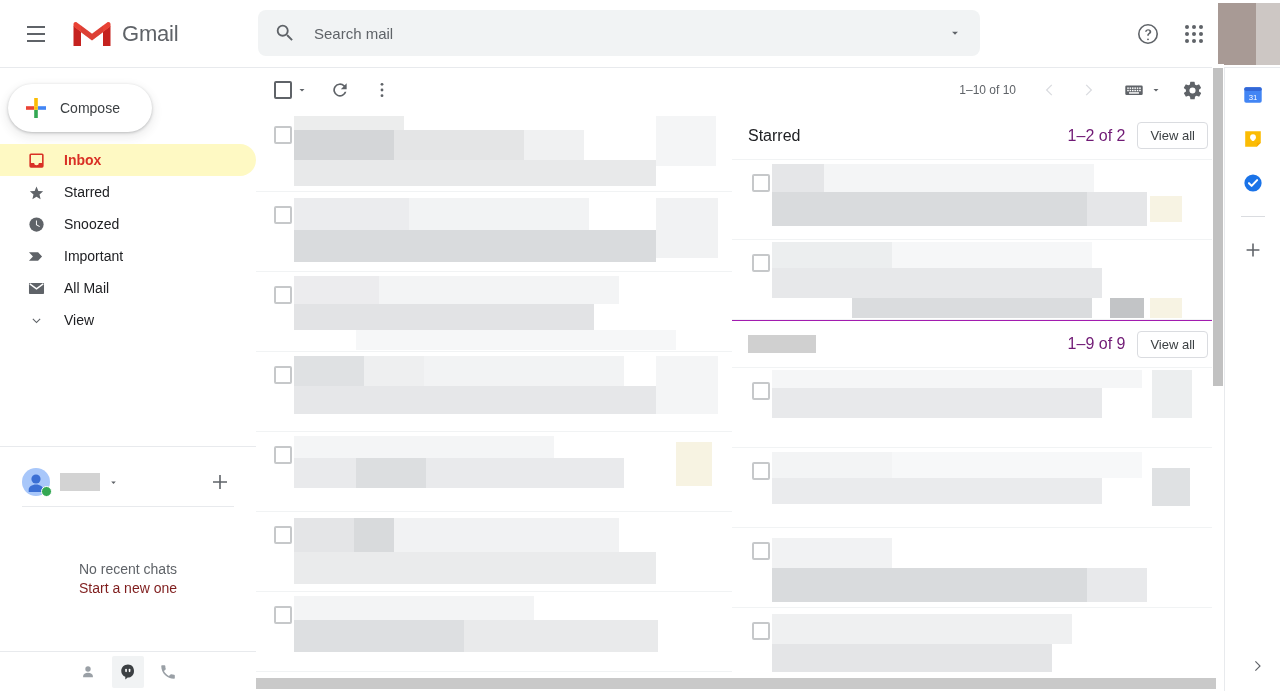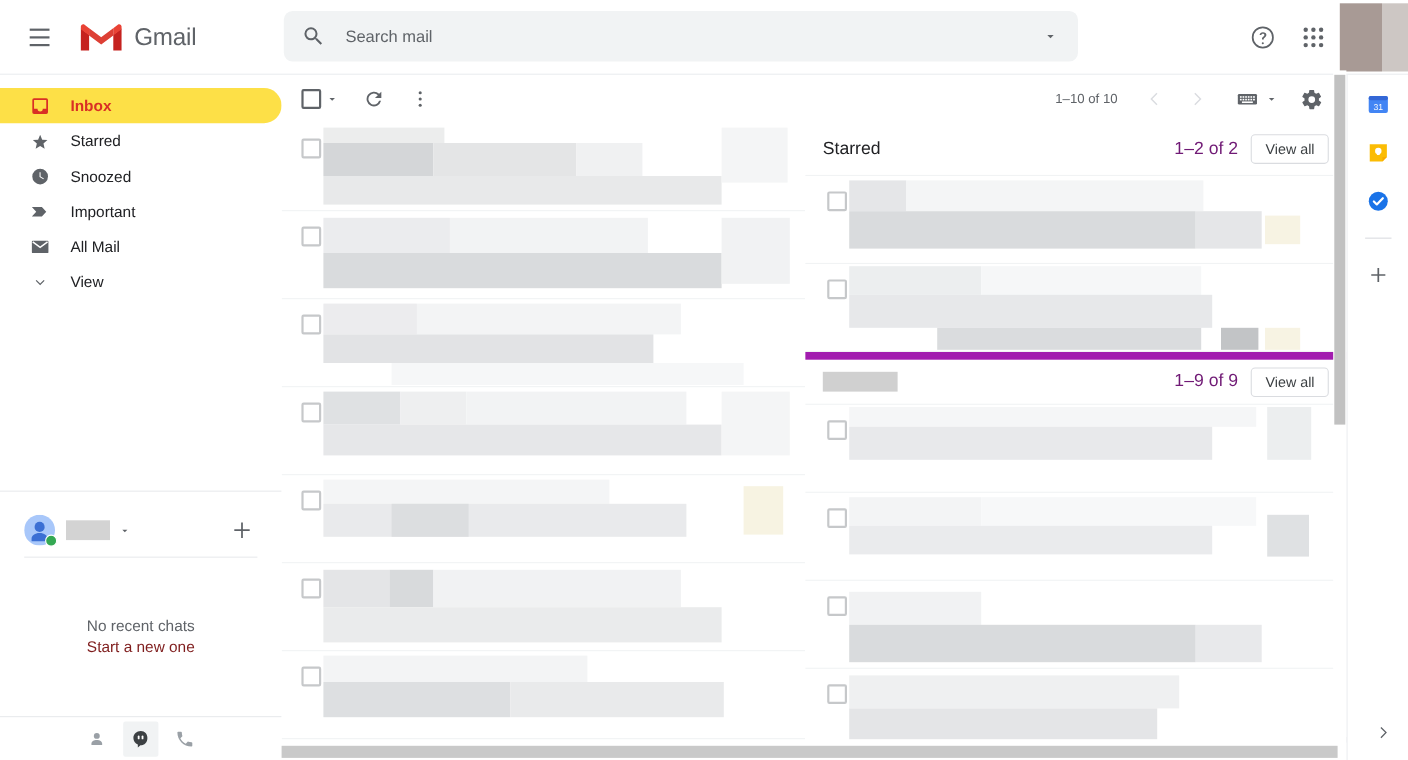--- a/index.html
+++ b/index.html
@@ -68,21 +68,21 @@
   .compose-label { margin-left: 12px; font-size: 14px; color: #3c4043; }
 
   .nav { margin-top: 12px; }
   .nav-item {
     height: 32px; display: flex; align-items: center;
     border-radius: 0 16px 16px 0; padding-left: 26px; cursor: pointer;
     color: #202124; font-size: 14px;
   }
   .nav-item .ni-icon { width: 20px; height: 20px; margin-right: 18px; flex: none;
     display: flex; align-items: center; justify-content: center; }
-  .nav-item.active { background: #fde047; color: #d93025; font-weight: bold; }
+  .nav-item.active { background: #fef9c3; color: #d93025; font-weight: bold; }
   .nav-item.active .ni-label { font-weight: bold; }
 
   
   .chat-divider { position: absolute; left: 0; top: 378px; width: 256px;
     border-top: 1px solid #e8eaed; }
   .chat-me { position: absolute; left: 0; top: 392px; width: 256px; height: 44px;
     display: flex; align-items: center; }
   .chat-avatar { position: relative; width: 28px; height: 28px; margin-left: 22px; flex: none; }
   .chat-dot { position: absolute; right: -2px; bottom: -1px; width: 11px; height: 11px;
     border-radius: 50%; background: #34a853; border: 1.5px solid #fff; }
@@ -217,20 +217,30 @@
             <i></i>
             <i></i>
         </div>
       </div>
       <div class="avatar-blur"></div>
     </div>
   </div>
 
   <div class="sidebar">
 
+    <div class="compose">
+      <svg class="plus-g" viewBox="0 0 24 24">
+        <rect x="10.2" y="2" width="3.6" height="8.2" fill="#fbbc04"></rect>
+        <rect x="13.8" y="10.2" width="8.2" height="3.6" fill="#4285f4"></rect>
+        <rect x="10.2" y="13.8" width="3.6" height="8.2" fill="#34a853"></rect>
+        <rect x="2" y="10.2" width="8.2" height="3.6" fill="#ea4335"></rect>
+        <rect x="10.2" y="10.2" width="3.6" height="3.6" fill="#fbbc04"></rect>
+      </svg>
+      <span class="compose-label">Compose</span>
+    </div>
 
     <div class="nav">
 
       <div class="nav-item active">
         <span class="ni-icon">
           <svg width="19" height="19" viewBox="0 0 24 24">
             <path d="M19 3H5a2 2 0 0 0-2 2v14a2 2 0 0 0 2 2h14a2 2 0 0 0 2-2V5a2 2 0 0 0-2-2zm0 12h-4a3 3 0 0 1-6 0H5V5h14z" fill="#d93025"></path>
           </svg>
         </span>
         <span class="ni-label">Inbox</span>
@@ -481,21 +491,21 @@
     <div class="srow">
       <span class="rcb"></span>
       <span class="blk" style="left:40px;top:2px;width:120px;height:26px;background:#eceeef"></span>
       <span class="blk" style="left:160px;top:2px;width:200px;height:26px;background:#f6f7f8"></span>
       <span class="blk" style="left:40px;top:28px;width:330px;height:30px;background:#e7e8ea"></span>
       <span class="blk" style="left:120px;top:58px;width:240px;height:20px;background:#dadcde"></span>
       <span class="blk" style="left:378px;top:58px;width:34px;height:20px;background:#c2c4c6"></span>
       <span class="blk" style="left:418px;top:58px;width:32px;height:20px;background:#f7f3e3"></span>
     </div>
 
-    <div class="panel-head" style="border-top:7px solid #a21caf">
+    <div class="panel-head" style="border-top:1px solid #a21caf">
       <span class="panel-title-blur"></span>
       <span class="panel-count">1–9 of 9</span>
       <button class="view-all">View all</button>
     </div>
 
     <div class="srow">
       <span class="rcb"></span>
       <span class="blk" style="left:40px;top:2px;width:370px;height:18px;background:#f5f6f7"></span>
       <span class="blk" style="left:40px;top:20px;width:330px;height:30px;background:#e8e9eb"></span>
       <span class="blk" style="left:420px;top:2px;width:40px;height:48px;background:#eceeef"></span>

